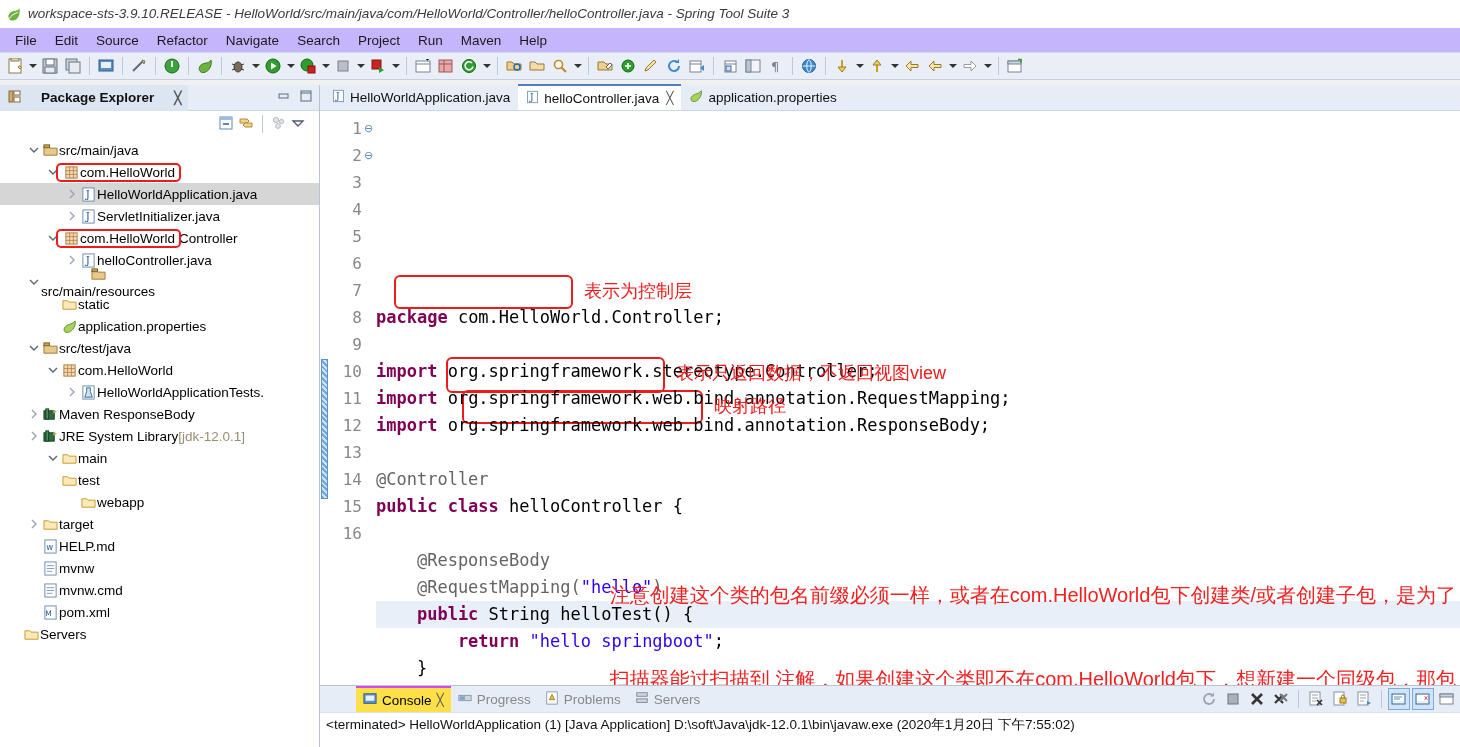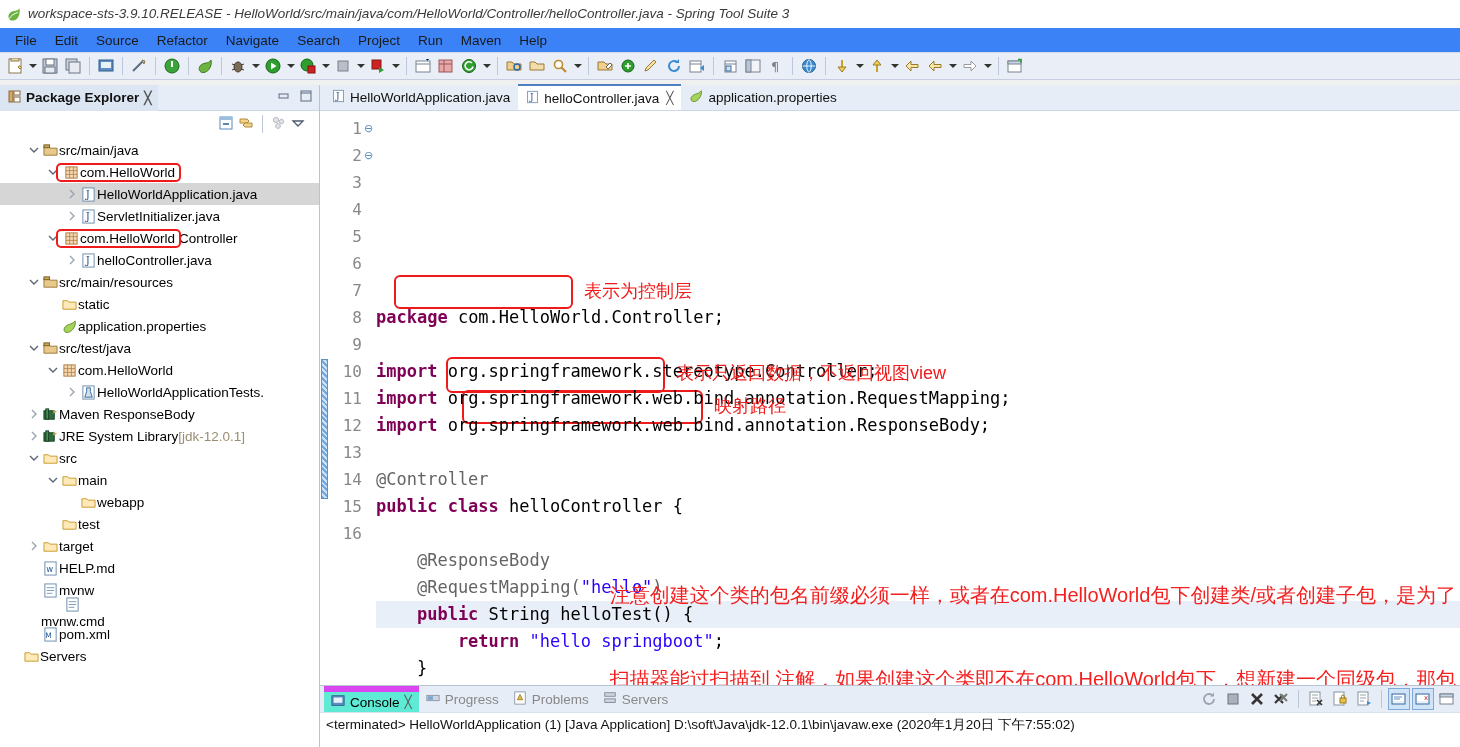--- a/index.html
+++ b/index.html
@@ -19,21 +19,21 @@
   }
   .sts-logo {
     width:16px; height:16px; flex:0 0 16px; position:relative;
   }
   .sts-logo svg { display:block; }
   .title-text { white-space:nowrap; color:#3a3a3a;font-style:italic; }
 
   
   .menubar {
     height:24px; display:flex; align-items:center; gap:0px;
-    padding-left:6px; background:#3b82f6;
+    padding-left:6px; background:#c4b5fd;
     font-size:13.5px;
   }
   .menubar .mi { padding:2px 9px; color:#1a1a1a; cursor:default; white-space:nowrap;}
 
   
   .toolbar {
     height:28px; background:#e9eef7;
     border-top:1px solid #d3dceb; border-bottom:1px solid #c5cfe0;
     display:flex; align-items:center; padding:0 4px; gap:1px;
   }
@@ -52,21 +52,21 @@
   
   .pkg {
     width:320px; flex:0 0 320px; background:#ffffff;
     border-right:1px solid #b8c3d4; display:flex; flex-direction:column;
   }
   .pkg-tabrow {
     height:26px; background:#e7edf6; display:flex; align-items:center;
     border-bottom:1px solid #cdd7e6; position:relative;
   }
   .pkg-tab {
-    display:flex; align-items:center; gap:5px; height:26px; padding:0 6px 0 8px;
+    display:flex; align-items:center; gap:20px; height:26px; padding:0 6px 0 8px;
     background:#dce6f3; font-size:13.5px; font-weight:bold; color:#111;
   }
   .pkg-tab .close { color:#555; font-size:12px; }
   .pkg-winbtns { position:absolute; right:6px; top:4px; display:flex; gap:8px; }
   .pkg-toolrow {
     height:26px; display:flex; align-items:center; justify-content:flex-end;
     gap:4px; padding-right:14px; background:#ffffff;
   }
   .pkg-tree { flex:1; overflow:hidden; padding-top:2px; font-size:13.5px; }
 
@@ -123,21 +123,21 @@
   }
   .bigmsg div { white-space:nowrap;text-align:right; }
 
   
   .console { height:62px; flex:0 0 62px; border-top:1px solid #b8c3d4; background:#fff;
              display:flex; flex-direction:column; }
   .cons-tabs { height:26px; background:#e7edf6; display:flex; align-items:center;
                padding-left:4px; position:relative; }
   .cons-tab { display:flex; align-items:center; gap:5px; height:26px; padding:0 7px;
               font-size:13.5px; color:#888; }
-  .cons-tab.active { background:#5eead4; color:#000; border-top:6px solid #d946ef; }
+  .cons-tab.active { background:#fde047; color:#000; border-top:2px solid #d946ef;margin-left:32px; }
   .cons-tab .close { font-size:12px; color:#555; }
   .cons-tools { position:absolute; right:2px; top:2px; display:flex; align-items:center; gap:2px; }
   .cons-body { flex:1; padding:3px 6px; font-size:13.5px; color:#111; overflow:hidden;
                border-top:1px solid #d9e1ee; }
 </style>
 </head>
 <body>
 
 <div class="app">
 
@@ -567,21 +567,21 @@
               </span>
               <span class="tlabel">helloController.java</span>
             </span>
           </div>
           <div class="trow">
             <span class="twist" style="margin-left: 27px;">
               <svg width="10" height="10" viewBox="0 0 10 10">
                 <path d="M1 3l4 4 4-4" fill="none" stroke="#5a6678" stroke-width="1.4"></path>
               </svg>
             </span>
-            <span style="display: flex; align-items: center;">
+            <span style="display: flex; align-items: center; flex-direction: column;">
               <span class="ticon">
                 <svg width="15" height="15" viewBox="0 0 16 16">
                   <path d="M1 13V4h5l1.5 1.5H15V13z" fill="#e8c98a" stroke="#9a7a3a"></path>
                   <rect x="1" y="2" width="6" height="3" fill="#c8a85a" stroke="#7a5a1a"></rect>
                 </svg>
               </span>
               <span class="tlabel">src/main/resources</span>
             </span>
           </div>
           <div class="trow">
@@ -683,69 +683,54 @@
                   <rect x="1" y="4" width="11" height="9" fill="#2f6b3f" stroke="#16401f"></rect>
                   <rect x="3" y="2" width="3" height="11" fill="#4a8a5a" stroke="#16401f"></rect>
                   <path d="M11 3l4 2-4 2z" fill="#c8a85a"></path>
                 </svg>
               </span>
               <span class="tlabel">JRE System Library</span>
             </span>
             <span class="tdim"> [jdk-12.0.1]</span>
           </div>
           <div class="trow">
-            <span class="twist" style="margin-left: 27px;">
+            <span class="twist" style="margin-left: 46px;">
               <svg width="10" height="10" viewBox="0 0 10 10">
                 <path d="M1 3l4 4 4-4" fill="none" stroke="#5a6678" stroke-width="1.4"></path>
               </svg>
             </span>
             <span style="display: flex; align-items: center;">
               <span class="ticon">
                 <svg width="15" height="15" viewBox="0 0 16 16">
                   <path d="M1 13V4h5l1.5 1.5H15V13z" fill="#ffe9b8" stroke="#c8992a"></path>
                 </svg>
               </span>
-              <span class="tlabel">src</span>
-            </span>
-          </div>
-          <div class="trow">
-            <span class="twist" style="margin-left: 46px;">
-              <svg width="10" height="10" viewBox="0 0 10 10">
-                <path d="M1 3l4 4 4-4" fill="none" stroke="#5a6678" stroke-width="1.4"></path>
-              </svg>
-            </span>
+              <span class="tlabel">main</span>
+            </span>
+          </div>
+          <div class="trow">
+            <span class="twist" style="margin-left: 46px;"></span>
             <span style="display: flex; align-items: center;">
               <span class="ticon">
                 <svg width="15" height="15" viewBox="0 0 16 16">
                   <path d="M1 13V4h5l1.5 1.5H15V13z" fill="#ffe9b8" stroke="#c8992a"></path>
                 </svg>
               </span>
-              <span class="tlabel">main</span>
+              <span class="tlabel">test</span>
             </span>
           </div>
           <div class="trow">
             <span class="twist" style="margin-left: 65px;"></span>
             <span style="display: flex; align-items: center;">
               <span class="ticon">
                 <svg width="15" height="15" viewBox="0 0 16 16">
                   <path d="M1 13V4h5l1.5 1.5H15V13z" fill="#ffe9b8" stroke="#c8992a"></path>
                 </svg>
               </span>
               <span class="tlabel">webapp</span>
-            </span>
-          </div>
-          <div class="trow">
-            <span class="twist" style="margin-left: 46px;"></span>
-            <span style="display: flex; align-items: center;">
-              <span class="ticon">
-                <svg width="15" height="15" viewBox="0 0 16 16">
-                  <path d="M1 13V4h5l1.5 1.5H15V13z" fill="#ffe9b8" stroke="#c8992a"></path>
-                </svg>
-              </span>
-              <span class="tlabel">test</span>
             </span>
           </div>
           <div class="trow">
             <span class="twist" style="margin-left: 27px;">
               <svg width="10" height="10" viewBox="0 0 10 10">
                 <path d="M3 1l4 4-4 4" fill="none" stroke="#9aa4b2" stroke-width="1.4"></path>
               </svg>
             </span>
             <span style="display: flex; align-items: center;">
               <span class="ticon">
@@ -775,21 +760,21 @@
                 <svg width="15" height="15" viewBox="0 0 16 16">
                   <rect x="2" y="1" width="12" height="14" fill="#fff" stroke="#6a8aaa"></rect>
                   <path d="M4 5h8M4 8h8M4 11h6" stroke="#7a9ab8"></path>
                 </svg>
               </span>
               <span class="tlabel">mvnw</span>
             </span>
           </div>
           <div class="trow">
             <span class="twist" style="margin-left: 27px;"></span>
-            <span style="display: flex; align-items: center; flex-direction: column;">
+            <span style="display: flex; align-items: center;">
               <span class="ticon">
                 <svg width="15" height="15" viewBox="0 0 16 16">
                   <rect x="2" y="1" width="12" height="14" fill="#fff" stroke="#6a8aaa"></rect>
                   <path d="M4 5h8M4 8h8M4 11h6" stroke="#7a9ab8"></path>
                 </svg>
               </span>
               <span class="tlabel">mvnw.cmd</span>
             </span>
           </div>
           <div class="trow">

